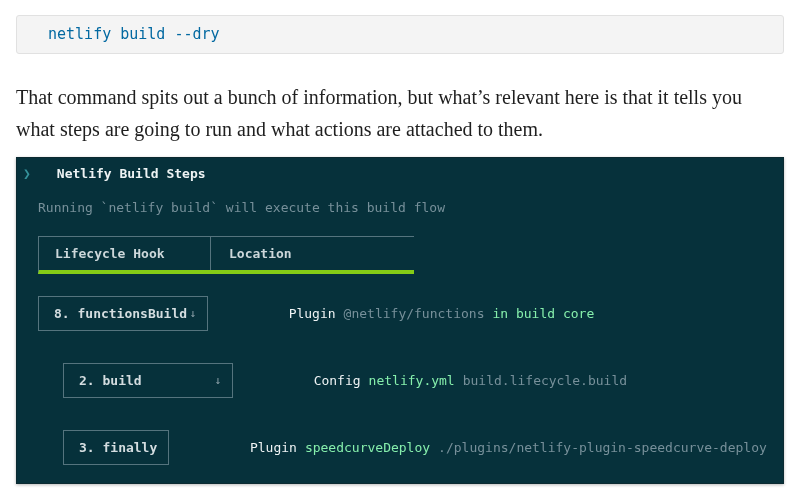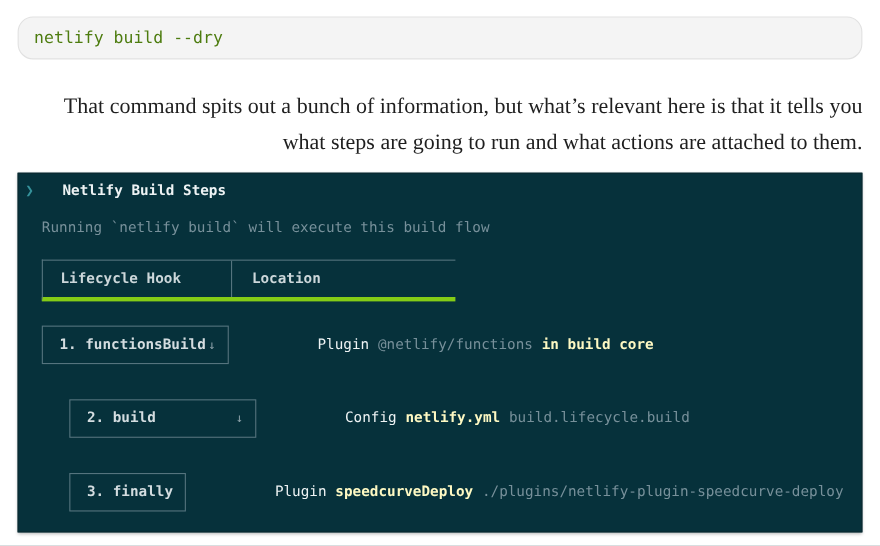--- a/index.html
+++ b/index.html
@@ -10,58 +10,57 @@
     overflow: hidden;
     font-family: "Liberation Serif", serif;
     color: #1b1b1b;
   }
 
   
   .code-block {
     margin: 15px 16px 0 16px;
     background: #f4f4f4;
     border: 1px solid #e1e1e1;
-    border-radius: 14px;
-    padding: 9px 14px 10px 14px;
+    border-radius: 3px;
+    padding: 9px 14px 10px 31px;
     font-family: "DejaVu Sans Mono", monospace;
     font-size: 15px;
     line-height: 18px;
-    color: #4d7c0f;
+    color: #0369a1;
     white-space: pre;
   }
 
   
   .body-paragraph {
     margin: 27px 16px 0 16px;
     max-width: 772px;
     font-size: 20px;
     line-height: 32px;
     color: #1f1f1f;
-    text-align: right;
   }
 
   
   .terminal {
     margin: 12px 16px 0 16px;
     width: 768px;
     background: #06313b;
     border: 1px solid #0b2a31;
     box-shadow: 0 1px 3px rgba(0,0,0,0.28);
     padding: 7px 20px 10px 21px;
     font-family: "DejaVu Sans Mono", monospace;
     font-size: 13px;
     color: #c2ced2;
   }
   .t-line { line-height: 17px; white-space: pre; }
   .t-line.first { margin-left: -15px; }
   .prompt { color: #35929b; font-weight: bold; }
   .t-title { color: #eef3f4; font-weight: bold; margin-left: 6px; padding-left: 20px; }
   .muted { color: #77909a; font-weight: normal; }
   .bold-white { color: #eef3f4; font-weight: normal; }
-  .light { color: #fef9c3; font-weight: bold; text-align: center; }
+  .light { color: #86efac; font-weight: normal; text-align: center; }
   .blank-line { height: 17px; }
 
   
   .tbl {
     margin-top: 20px;
     width: 376px;
     display: flex;
     border-top: 1px solid #55747e;
     border-bottom: 4px solid #84cc16;
     border-left: 1px solid #55747e;
@@ -117,21 +116,21 @@
 
     <div class="t-line muted">Running `netlify build` will execute this build flow</div>
 
     <div class="tbl">
       <div class="tbl-cell1">Lifecycle Hook</div>
       <div class="tbl-cell2">Location</div>
     </div>
 
     <div class="hook-row r1">
       <div class="hook-box">
-        <span class="hook-label">1. functionsBuild</span>
+        <span class="hook-label">8. functionsBuild</span>
         <span class="hook-arrow">↓</span>
       </div>
       <div class="loc">
         <span class="bold-white">Plugin</span><span class="muted">@netlify/functions</span><span class="light">in build core</span>
       </div>
     </div>
 
     <div class="hook-row r2">
       <div class="hook-box">
         <span class="hook-label">2. build</span>

